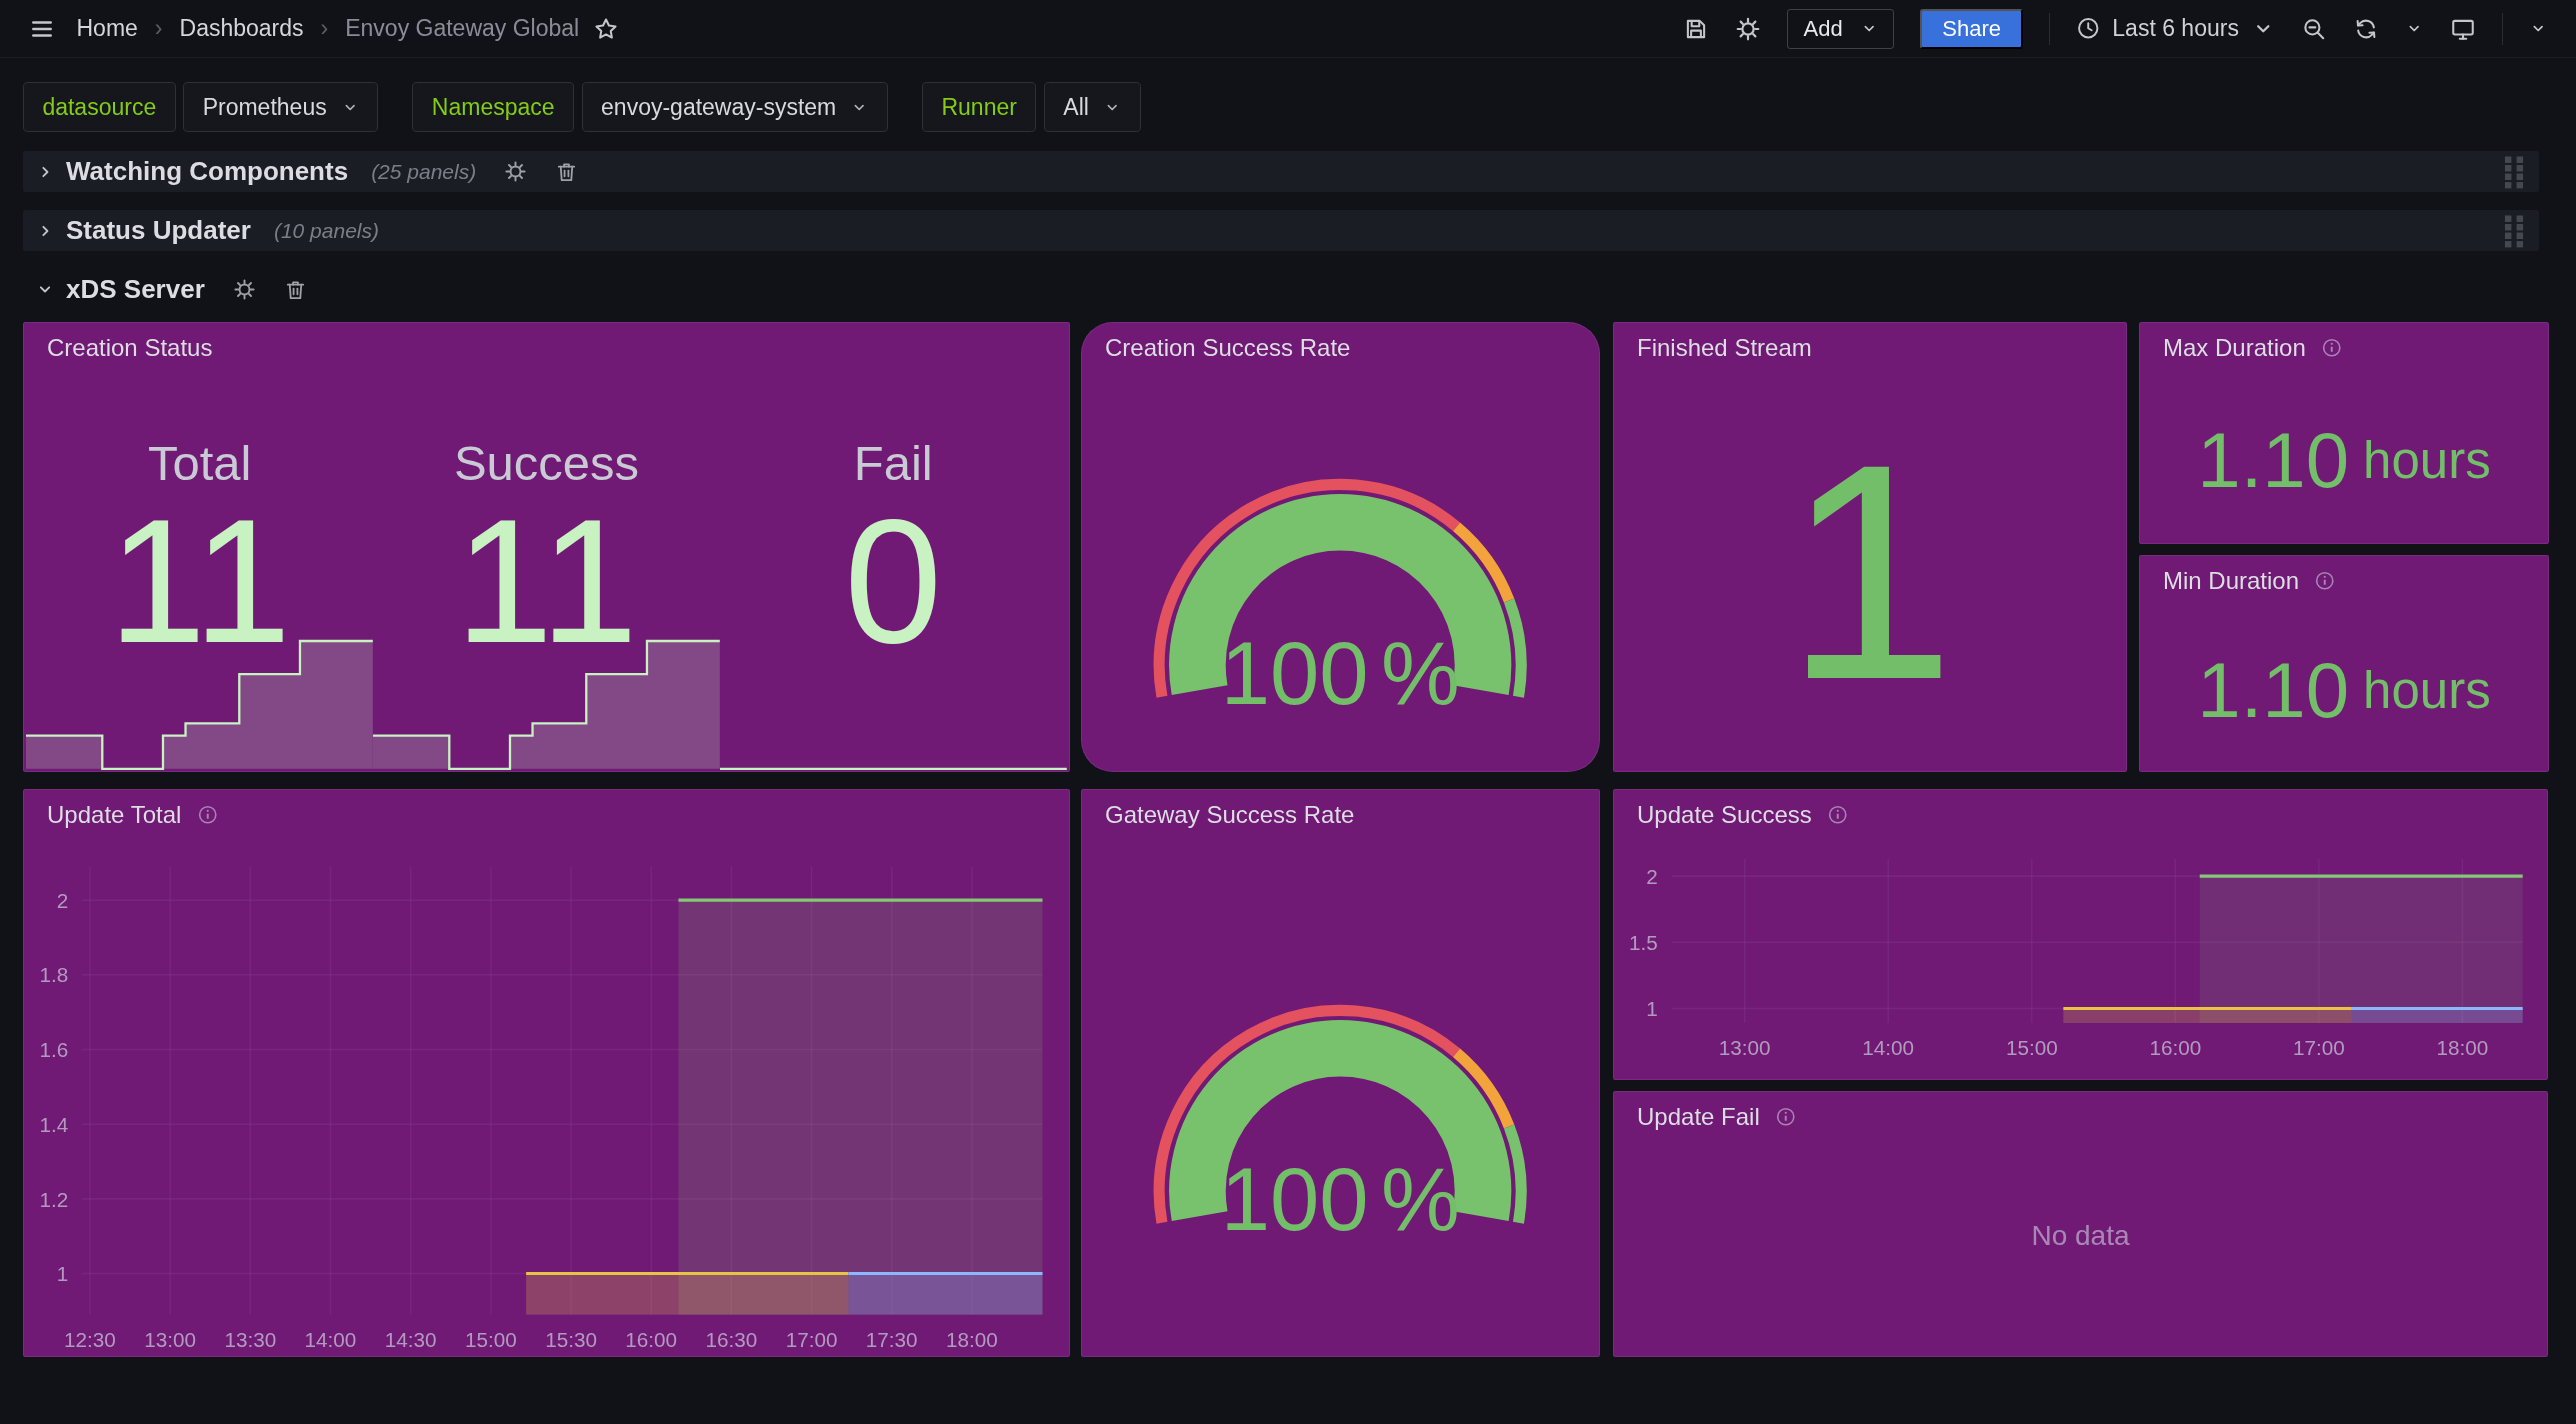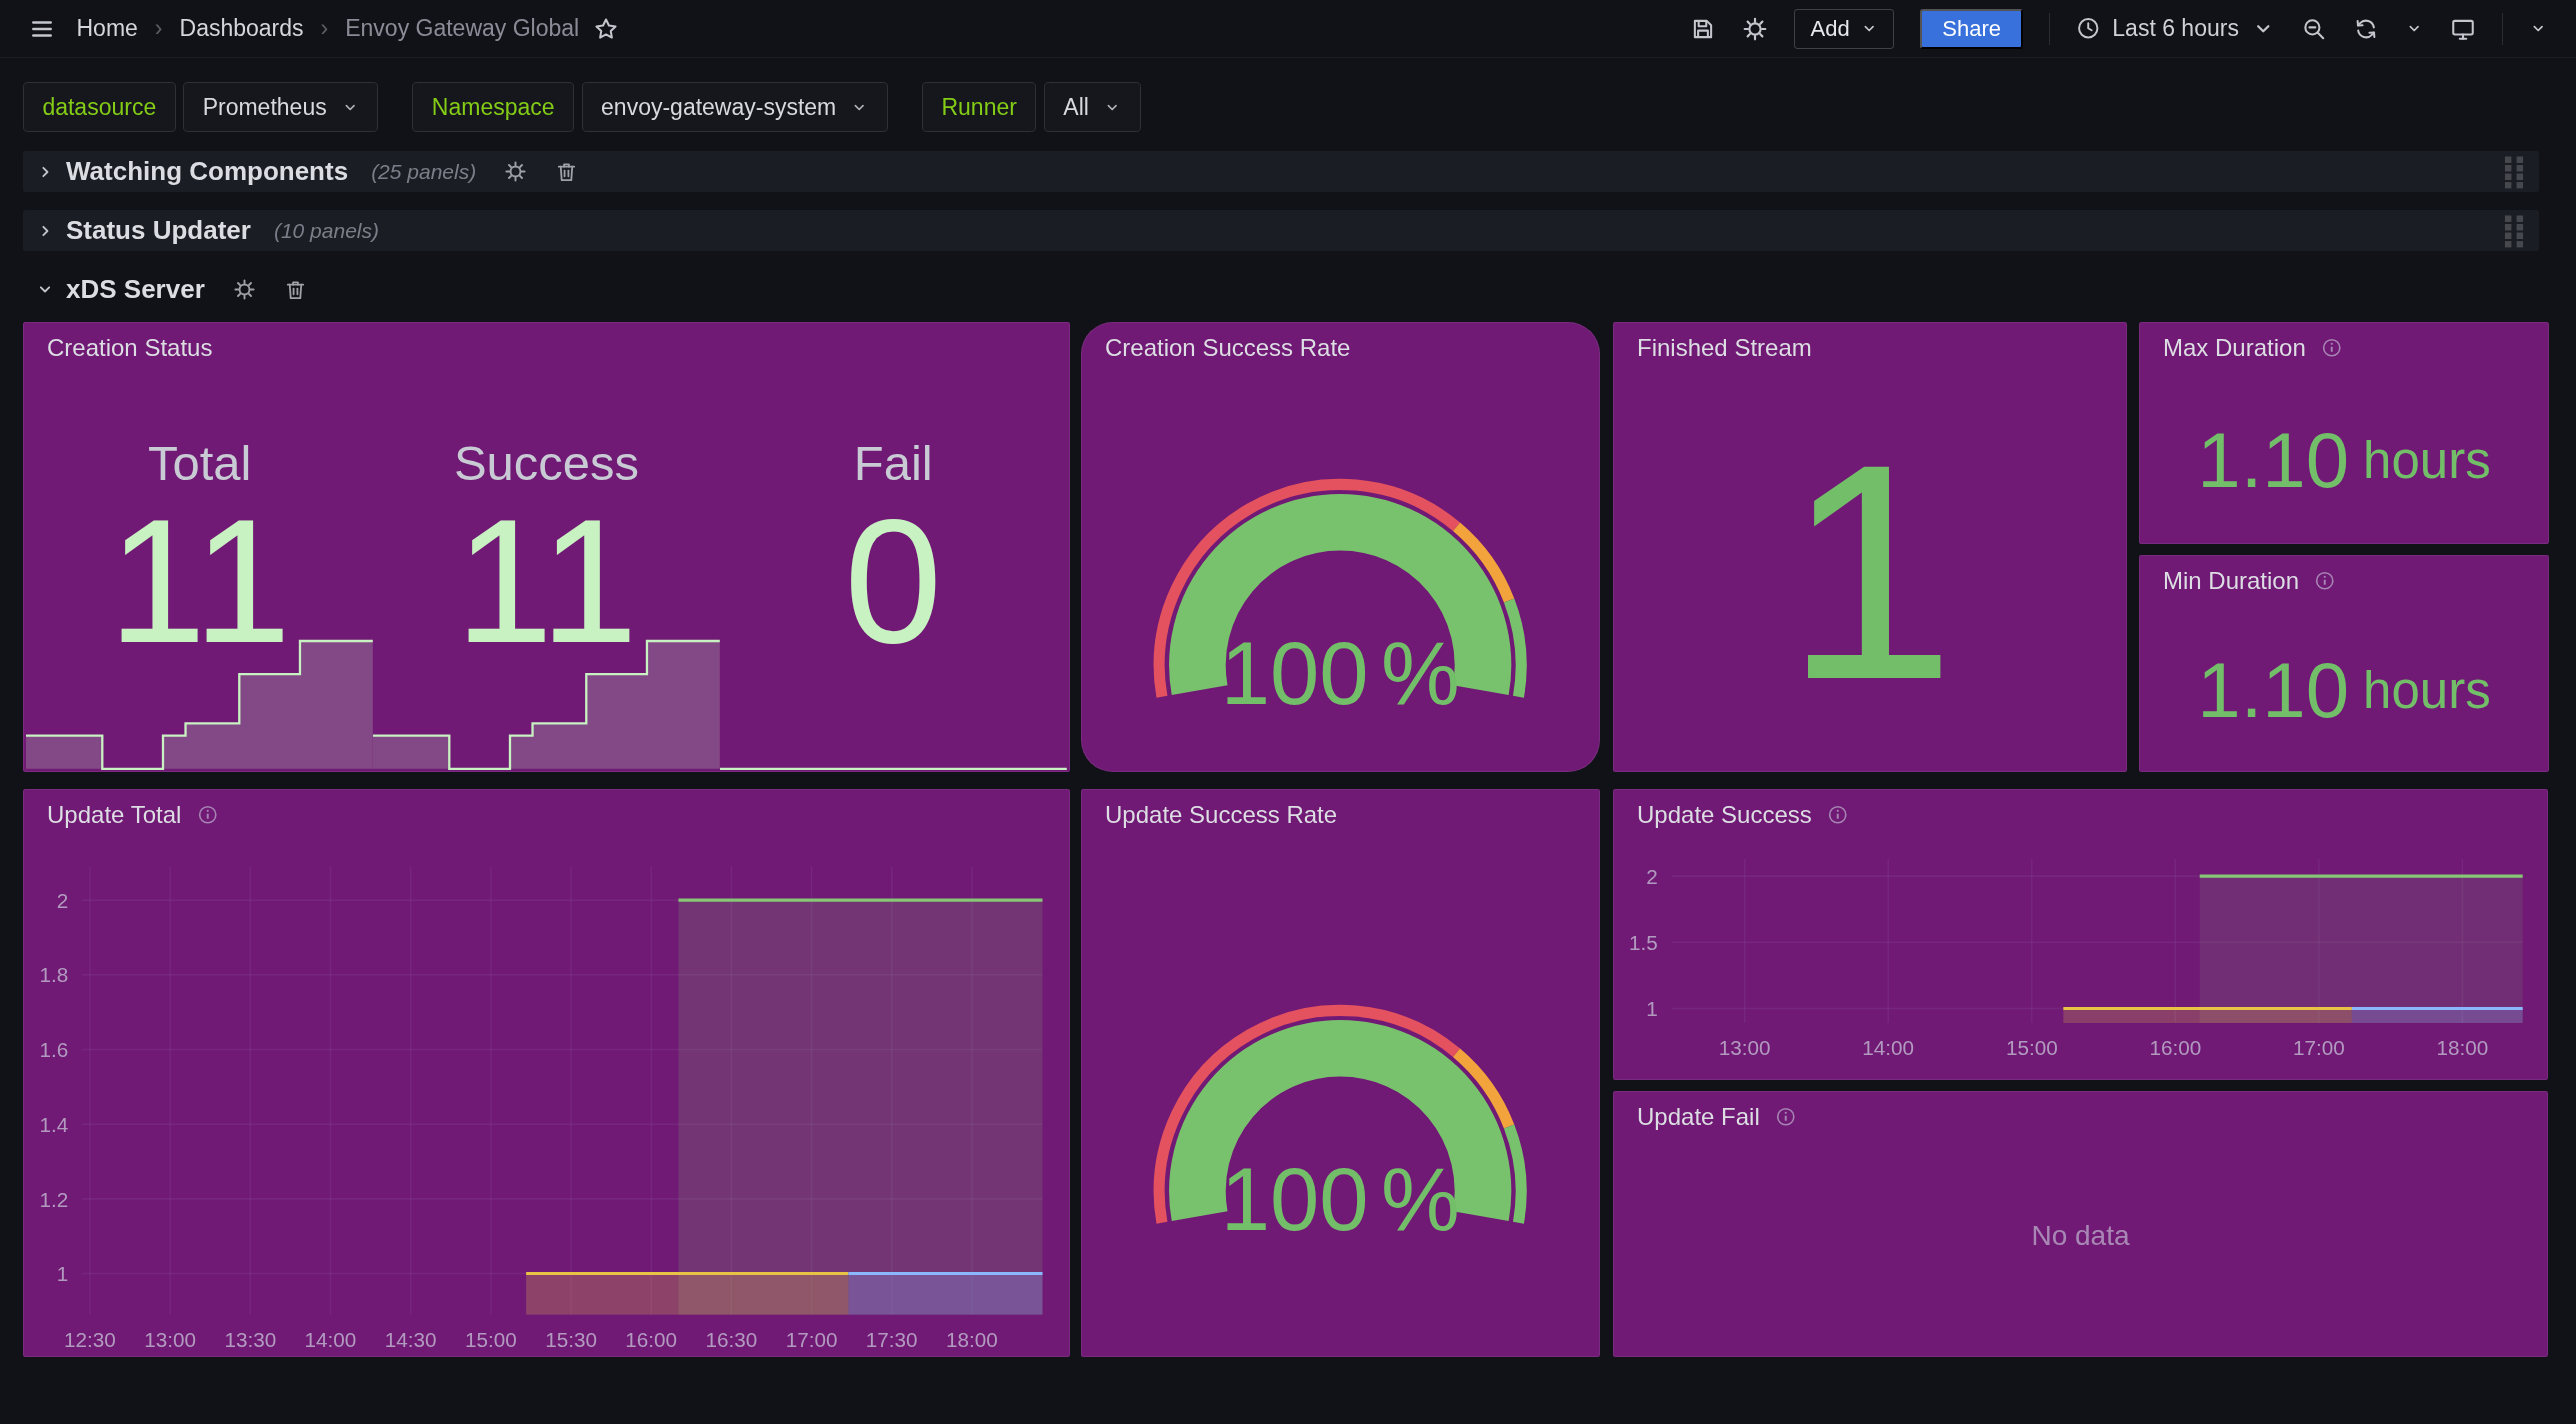--- a/index.html
+++ b/index.html
@@ -11,21 +11,21 @@
     padding:0 29px;border-bottom:0.8px solid rgba(204,204,220,.06);}
   .icon-btn{display:flex;align-items:center;justify-content:center;color:#c4c6ce;cursor:pointer;flex:0 0 auto;}
   .icon-btn svg{width:26px;height:26px;}
   #breadcrumb{display:flex;align-items:center;gap:17px;margin-left:21.5px;font-size:23px;}
   .crumb{color:#d5d6db;font-weight:500;}
   .crumb-current{color:rgba(204,204,220,.65);font-weight:400;}
   .crumb-sep{color:rgba(204,204,220,.40);}
   #star-btn{margin-left:14px;}
   #topbar-right{margin-left:auto;display:flex;align-items:center;gap:26px;}
   .btn-outline{height:40px;padding:0 15.3px;border:0.8px solid rgba(204,204,220,.25);border-radius:3.1px;
-    color:#e8e9ee;font-size:22px;font-weight:500;display:flex;align-items:center;gap:10px;background:transparent;cursor:pointer;}
+    color:#e8e9ee;font-size:22px;font-weight:500;display:flex;align-items:center;gap:17px;background:transparent;cursor:pointer;}
   .btn-outline svg{width:18.4px;height:18.4px;color:#c4c6ce;}
   .btn-primary{height:40px;padding:0 20px;background:#3871dc;border-radius:3.1px;color:#fff;
     font-size:22px;font-weight:500;display:flex;align-items:center;cursor:pointer;}
   .v-divider{width:0.8px;height:32px;background:rgba(204,204,220,.15);}
   #time-picker{display:flex;align-items:center;gap:12px;color:#d0d1d7;font-size:23px;cursor:pointer;}
   #time-picker svg{width:24.5px;height:24.5px;color:#c4c6ce;}
   .chev-small svg{width:18.4px;height:18.4px;}
 
   
   #varbar{left:23px;top:82px;height:48px;display:flex;gap:34px;}
@@ -495,21 +495,21 @@
       <line x1="853.7779632721205" x2="1329" y1="92.87499999999994" y2="92.87499999999994" stroke="#86c776" stroke-width="4"></line>
       <rect x="654.8964941569284" y="580.3750000000001" width="420.79131886477444" height="53.624999999999886" fill="#e8c344" fill-opacity="0.24"></rect>
       <line x1="654.8964941569284" x2="1075.6878130217028" y1="580.3750000000001" y2="580.3750000000001" stroke="#e8c344" stroke-width="4"></line>
       <rect x="1075.6878130217028" y="580.3750000000001" width="253.31218697829718" height="53.624999999999886" fill="#8ab8ff" fill-opacity="0.24"></rect>
       <line x1="1075.6878130217028" x2="1329" y1="580.3750000000001" y2="580.3750000000001" stroke="#8ab8ff" stroke-width="4"></line>
     </svg>
 </section>
 
 <section class="panel abs" style="left:1081px;top:789px;width:519px;height:568px;">
   <div class="panel-header">
-    <span class="panel-title">Update Success Rate</span>
+    <span class="panel-title">Gateway Success Rate</span>
   </div>
   <div class="gauge-wrap">
     <svg viewBox="0 0 400 270">
       <path class="g-red" d="M55.2 240.5 A147 147 0 0 1 294.5 102.4"></path>
       <path class="g-orange" d="M294.5 102.4 A147 147 0 0 1 337.2 162.3"></path>
       <path class="g-green" d="M337.2 162.3 A147 147 0 0 1 344.8 240.5"></path>
       <path class="g-value" d="M85.8 235.1 A116 116 0 1 1 314.2 235.1"></path>
       <text class="g-text" x="200" y="246"><tspan>100</tspan><tspan dx="10">%</tspan></text>
     </svg>
   </div>

